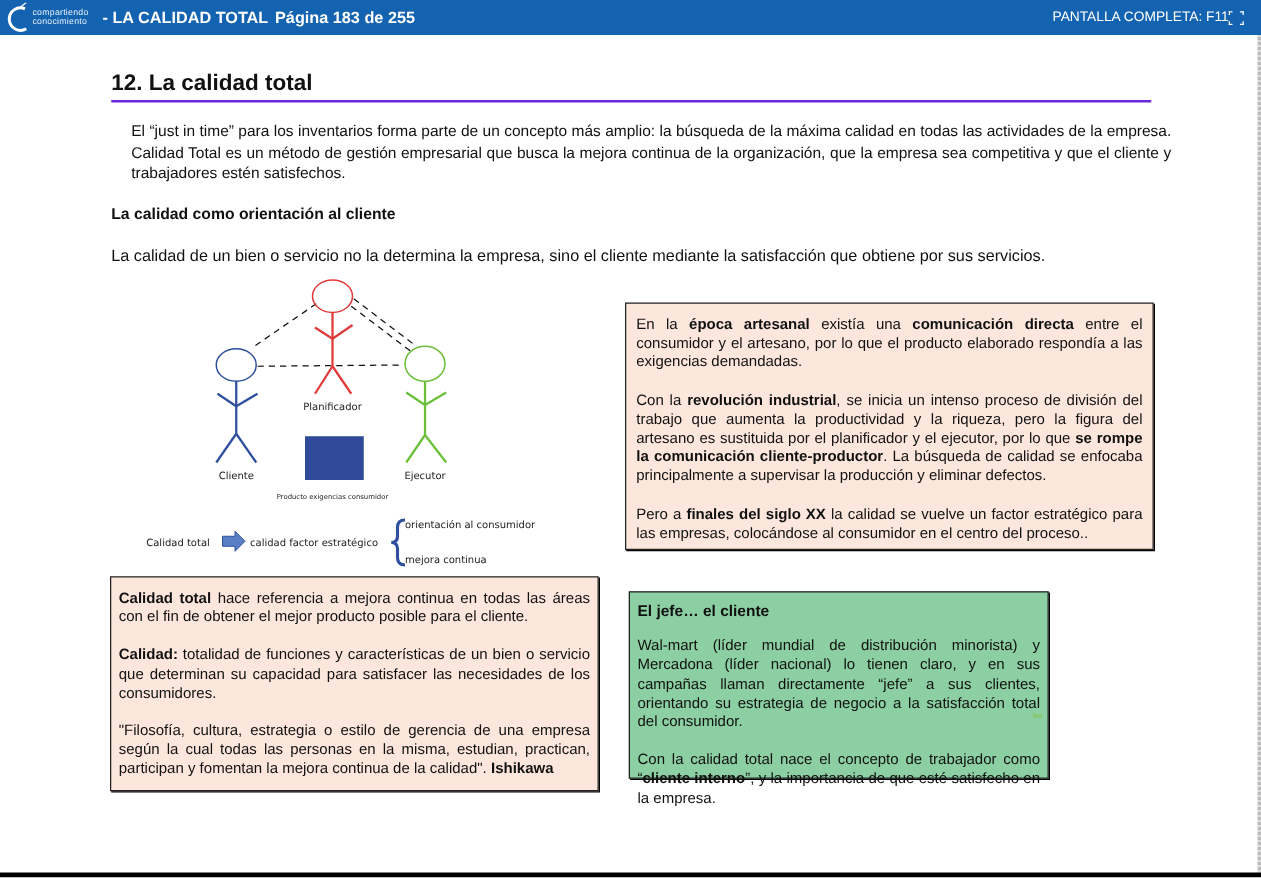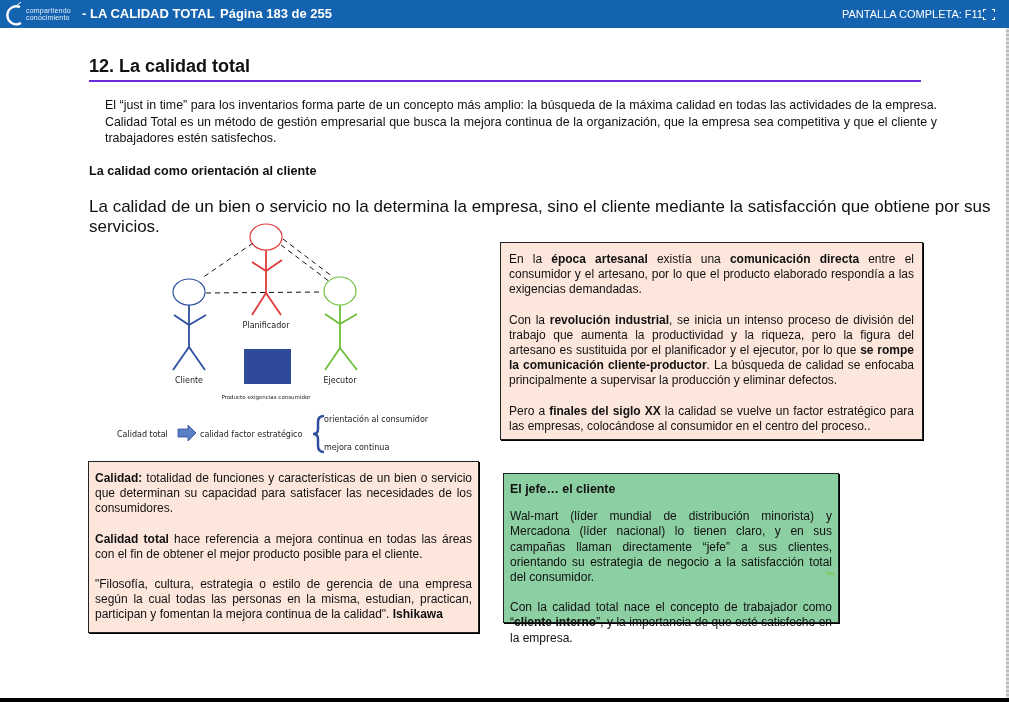--- a/index.html
+++ b/index.html
@@ -17,21 +17,21 @@
     .fs-icon { width: 12px; height: 11px; position: relative; display: inline-block; }
     .fs-icon span { position: absolute; width: 3px; height: 3px; border-color: #fff; border-style: solid; }
     .fs-icon .a { left: 0; top: 0; border-width: 1px 0 0 1px; }
     .fs-icon .b { right: 0; top: 0; border-width: 1px 1px 0 0; }
     .fs-icon .c { left: 0; bottom: 0; border-width: 0 0 1px 1px; }
     .fs-icon .d { right: 0; bottom: 0; border-width: 0 1px 1px 0; }
 
     .title { position: absolute; left: 89px; top: 56px; width: 832px; font-size: 18px; font-weight: bold; padding-bottom: 3px; border-bottom: 2px solid #6d28d9; }
     .intro { position: absolute; left: 89px; top: 97px; width: 832px; font-size: 12.4px; line-height: 16.5px; text-align: justify; margin-left: 16px; }
     .subhead { position: absolute; left: 89px; top: 164px; font-size: 12.6px; font-weight: bold; }
-    .lead { position: absolute; left: 89px; top: 197px; font-size: 17px; }
+    .lead { position: absolute; left: 89px; top: 197px; font-size: 13px; }
 
     .diagram { position: absolute; left: 100px; top: 215px; width: 380px; height: 245px; }
     .diagram text { font-family: "DejaVu Sans", sans-serif; }
 
     .box { position: absolute; border: 1px solid #222; font-size: 12px; line-height: 15.2px; text-align: justify; box-shadow: 1px 1px 0 #000; }
     .box p { margin-bottom: 15px; }
     .box p:last-child { margin-bottom: 0; }
     .box-peach { background: #fde7dc; }
     .box-green { background: #8ccfa2; }
     .box-history { left: 500px; top: 242px; width: 423px; height: 198px; padding: 9px 8px; }
@@ -125,22 +125,22 @@
   <text x="224" y="235" font-size="8" fill="#222">mejora continua</text>
 </svg>
 
 <div class="box box-peach box-history">
   <p><span>En la </span><b>época artesanal</b><span> existía una </span><b>comunicación directa</b><span> entre el consumidor y el artesano, por lo que el producto elaborado respondía a las exigencias demandadas.</span></p>
   <p><span>Con la </span><b>revolución industrial</b><span>, se inicia un intenso proceso de división del trabajo que aumenta la productividad y la riqueza, pero la figura del artesano es sustituida por el planificador y el ejecutor, por lo que </span><b>se rompe la comunicación cliente-productor</b><span>. La búsqueda de calidad se enfocaba principalmente a supervisar la producción y eliminar defectos.</span></p>
   <p><span>Pero a </span><b>finales del siglo XX</b><span> la calidad se vuelve un factor estratégico para las empresas, colocándose al consumidor en el centro del proceso..</span></p>
 </div>
 
 <div class="box box-peach box-defs">
+  <p><b>Calidad total</b><span> hace referencia a mejora continua en todas las áreas con el fin de obtener el mejor producto posible para el cliente.</span></p>
   <p><b>Calidad:</b><span> totalidad de funciones y características de un bien o servicio que determinan su capacidad para satisfacer las necesidades de los consumidores.</span></p>
-  <p><b>Calidad total</b><span> hace referencia a mejora continua en todas las áreas con el fin de obtener el mejor producto posible para el cliente.</span></p>
   <p><span>"Filosofía, cultura, estrategia o estilo de gerencia de una empresa según la cual todas las personas en la misma, estudian, practican, participan y fomentan la mejora continua de la calidad".  </span><b>Ishikawa</b></p>
 </div>
 
 <div class="box box-green box-boss">
   <h3>El jefe… el cliente</h3>
   <p>Wal-mart  (líder mundial de distribución minorista) y Mercadona (líder nacional) lo tienen claro, y en sus campañas llaman directamente “jefe” a sus clientes, orientando su estrategia de negocio a la satisfacción total del consumidor.</p>
   <span class="tag-small">les</span>
   <p><span>Con la calidad total nace el concepto de trabajador como “</span><b>cliente interno</b><span>”, y la importancia de que esté satisfecho en la empresa.</span></p>
 </div>
 

